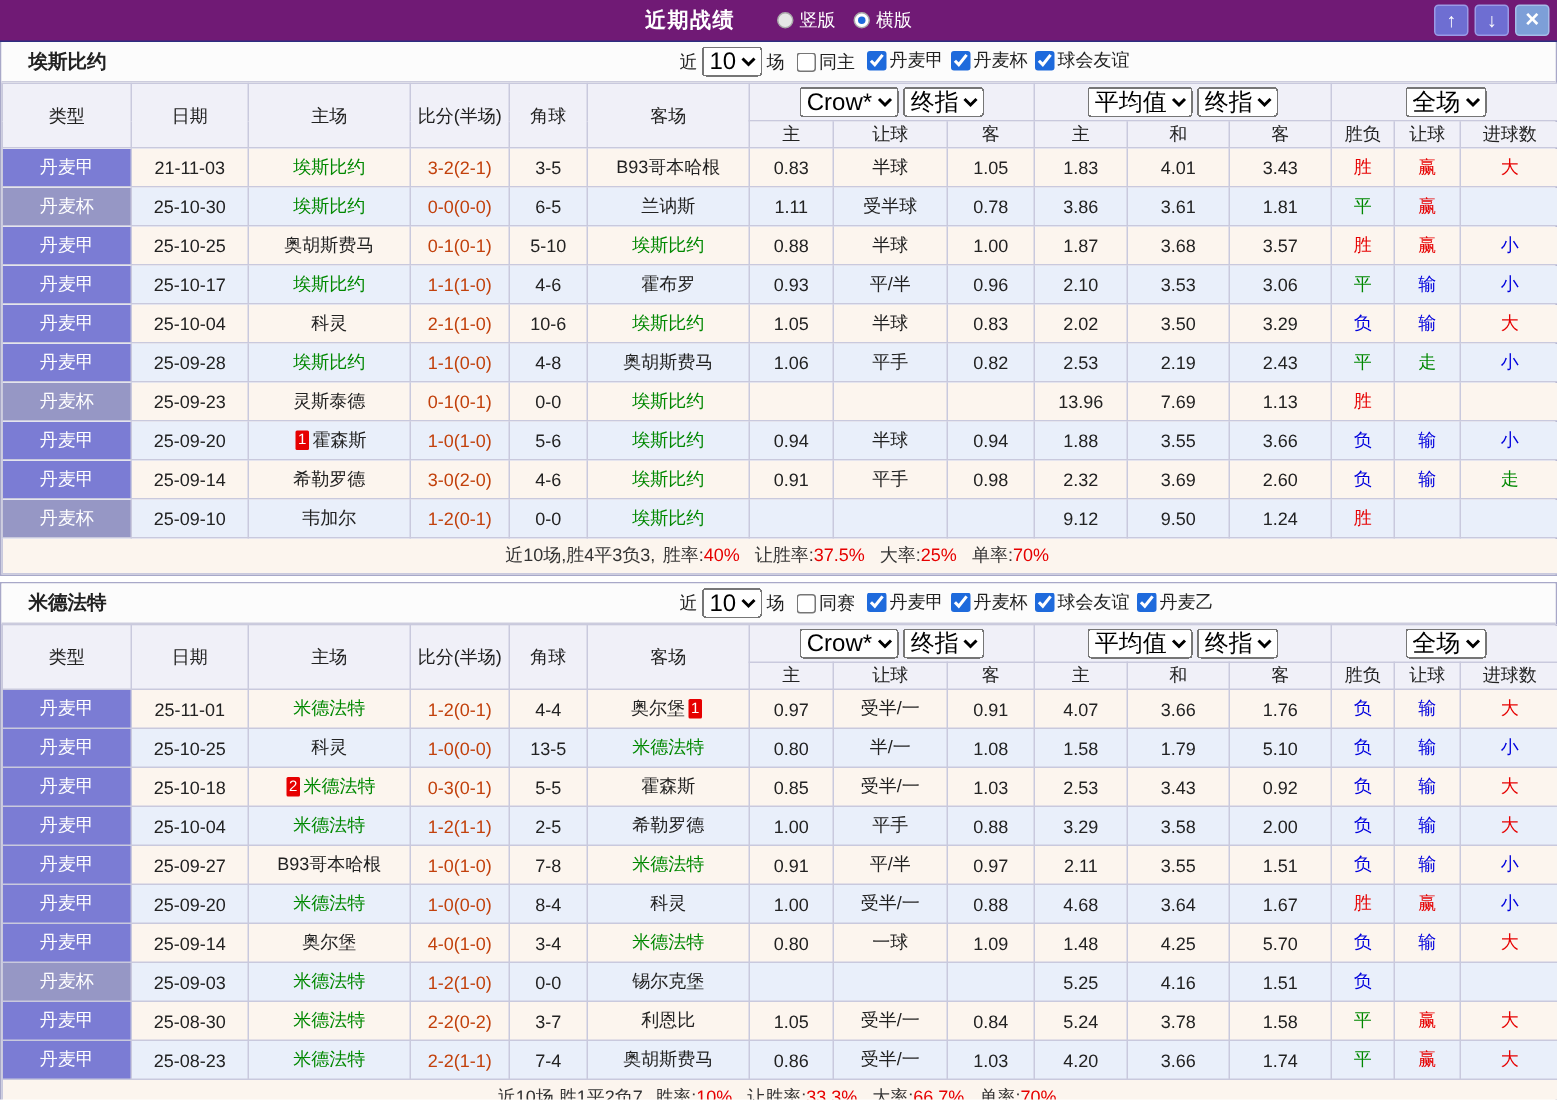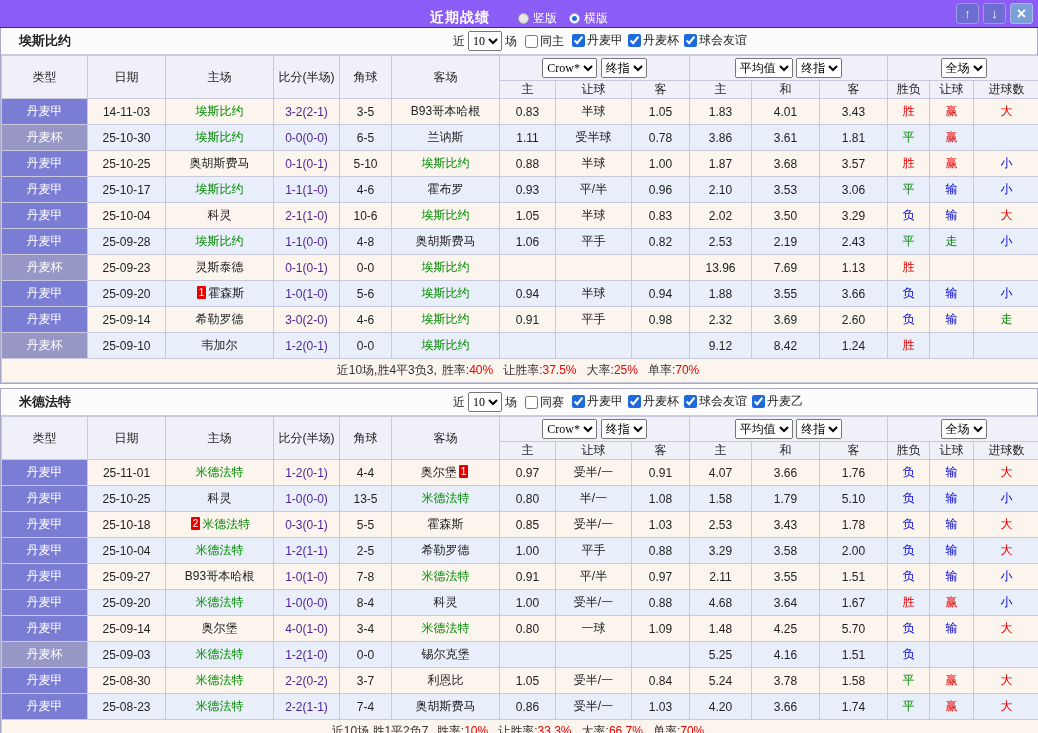--- a/index.html
+++ b/index.html
@@ -1,20 +1,20 @@
 <!DOCTYPE html>
 <html><head>
 <meta charset="utf-8">
 <style>
   *{box-sizing:border-box;margin:0;padding:0}
   html,body{width:1038px;height:733px;overflow:hidden;background:#fff;
     font-family:"Liberation Sans","DejaVu Sans",sans-serif;font-size:12px;color:#222}
 
   
-  .topbar{height:28px;background:#8b5cf6;display:flex;align-items:flex-end;justify-content:center;
+  .topbar{height:28px;background:#701a75;display:flex;align-items:center;justify-content:center;
     position:relative;border-bottom:1px solid #2e2e80}
   .title{color:#fff;font-weight:bold;font-size:14px;margin-right:16px;letter-spacing:1px}
   .radio-opt{display:inline-flex;align-items:center;gap:4px;color:#fff;margin-left:12px;cursor:pointer}
   .radio{width:11px;height:11px;border-radius:50%;background:#e6e6e6;border:1px solid #aaa;
     display:inline-flex;align-items:center;justify-content:center}
   .radio.sel{background:#fff}
   .radio.sel::after{content:"";width:5px;height:5px;border-radius:50%;background:#1e6adc}
   .topbar-btns{position:absolute;right:5px;top:3px;display:flex;gap:4px}
   .navbtn{width:23px;height:21px;border:1px solid #9a9ae6;border-radius:3px;background:#6e6ed2;
     color:#fff;font-size:13px;font-weight:bold;display:flex;align-items:center;justify-content:center;
@@ -22,38 +22,38 @@
   .navbtn.close{background:#7d9fd8;border-color:#a5bde8;font-size:16px;line-height:1}
 
   
   .block{border:1px solid #a8a8c8;border-top:none}
   .block + .block{margin-top:4px;border-top:1px solid #a8a8c8}
   .sec-title{height:27px;background:#fcfcfc;display:flex;align-items:center;position:relative;
     border-bottom:1px solid #ccccdd}
   .team{font-weight:bold;font-size:13px;margin-left:18px}
   .filters{position:absolute;left:452px;top:50%;transform:translateY(-50%);
     display:flex;align-items:center;gap:3px;white-space:nowrap}
-  .filters select,.selcell select{font-size:12px;height:20px;font-family:Liberation Serif, serif}
+  .filters select,.selcell select{font-size:16px;height:20px;font-family:Liberation Sans, sans-serif}
   .cb{display:inline-flex;align-items:center;gap:2px;margin-left:5px;cursor:pointer}
   .cb input{width:13px;height:13px;margin:0;accent-color:#1e6adc}
 
   
   table.grid{width:100%;border-collapse:collapse;table-layout:fixed}
   .grid th,.grid td{border:1px solid #c9c9dd;text-align:center;overflow:hidden;white-space:nowrap}
   .grid thead th{background:#f0f0f8;font-weight:normal;color:#222}
   .grid tr.h1 th{height:25px}
   .grid tr.h2 th{height:17px}
   .grid tbody td{height:26px}
   .grid tbody tr:nth-child(odd){background:#fcf5ee}
   .grid tbody tr:nth-child(even){background:#e9effa}
   td.c-type{color:#fff}
   td.t-lig{background:#7b7cd4}
   td.t-cup{background:#9697c5}
   .c-green{color:#008800}
-  .c-score{color:#4c1d95}
+  .c-score{color:#c2410c}
   .c-win{color:#e60000}
   .c-draw{color:#008800}
   .c-lose{color:#0000dd}
   .badge{display:inline-block;background:#e60000;color:#fff;font-size:10px;line-height:13px;
     padding:0 2px;margin:0 2px;border-radius:1px;vertical-align:1px}
   td.summary{height:24px;background:#fcf5ee;color:#333}
   .summary .stat{margin:0 5px}
 </style>
 </head>
 <body>
@@ -152,21 +152,21 @@
           <th>和</th>
           <th>客</th>
           <th>胜负</th>
           <th>让球</th>
           <th>进球数</th>
         </tr>
       </thead>
       <tbody>
           <tr>
             <td class="c-type t-lig">丹麦甲</td>
-            <td class="">14-11-03</td>
+            <td class="">21-11-03</td>
             <td class="c-green">埃斯比约</td>
             <td class="c-score">3-2(2-1)</td>
             <td class="">3-5</td>
             <td class="">B93哥本哈根</td>
             <td class="">0.83</td>
             <td class="">半球</td>
             <td class="">1.05</td>
             <td class="">1.83</td>
             <td class="">4.01</td>
             <td class="">3.43</td>
@@ -314,21 +314,21 @@
             <td class="c-type t-cup">丹麦杯</td>
             <td class="">25-09-10</td>
             <td class="">韦加尔</td>
             <td class="c-score">1-2(0-1)</td>
             <td class="">0-0</td>
             <td class="c-green">埃斯比约</td>
             <td class=""></td>
             <td class=""></td>
             <td class=""></td>
             <td class="">9.12</td>
-            <td class="">8.42</td>
+            <td class="">9.50</td>
             <td class="">1.24</td>
             <td class="c-win">胜</td>
             <td class="c-"></td>
             <td class="c-"></td>
           </tr>
         </tbody>
       <tfoot>
         <tr>
           <td colspan="15" class="summary"><span>近10场,胜4平3负3,</span><span class="stat">胜率:<span class="c-win">40%</span></span><span class="stat">让胜率:<span class="c-win">37.5%</span></span><span class="stat">大率:<span class="c-win">25%</span></span><span class="stat">单率:<span class="c-win">70%</span></span></td>
         </tr>
@@ -452,21 +452,21 @@
             <td class="">25-10-18</td>
             <td class="c-green"><span class="badge">2</span>米德法特</td>
             <td class="c-score">0-3(0-1)</td>
             <td class="">5-5</td>
             <td class="">霍森斯</td>
             <td class="">0.85</td>
             <td class="">受半/一</td>
             <td class="">1.03</td>
             <td class="">2.53</td>
             <td class="">3.43</td>
-            <td class="">1.78</td>
+            <td class="">0.92</td>
             <td class="c-lose">负</td>
             <td class="c-lose">输</td>
             <td class="c-win">大</td>
           </tr>
           <tr>
             <td class="c-type t-lig">丹麦甲</td>
             <td class="">25-10-04</td>
             <td class="c-green">米德法特</td>
             <td class="c-score">1-2(1-1)</td>
             <td class="">2-5</td>

